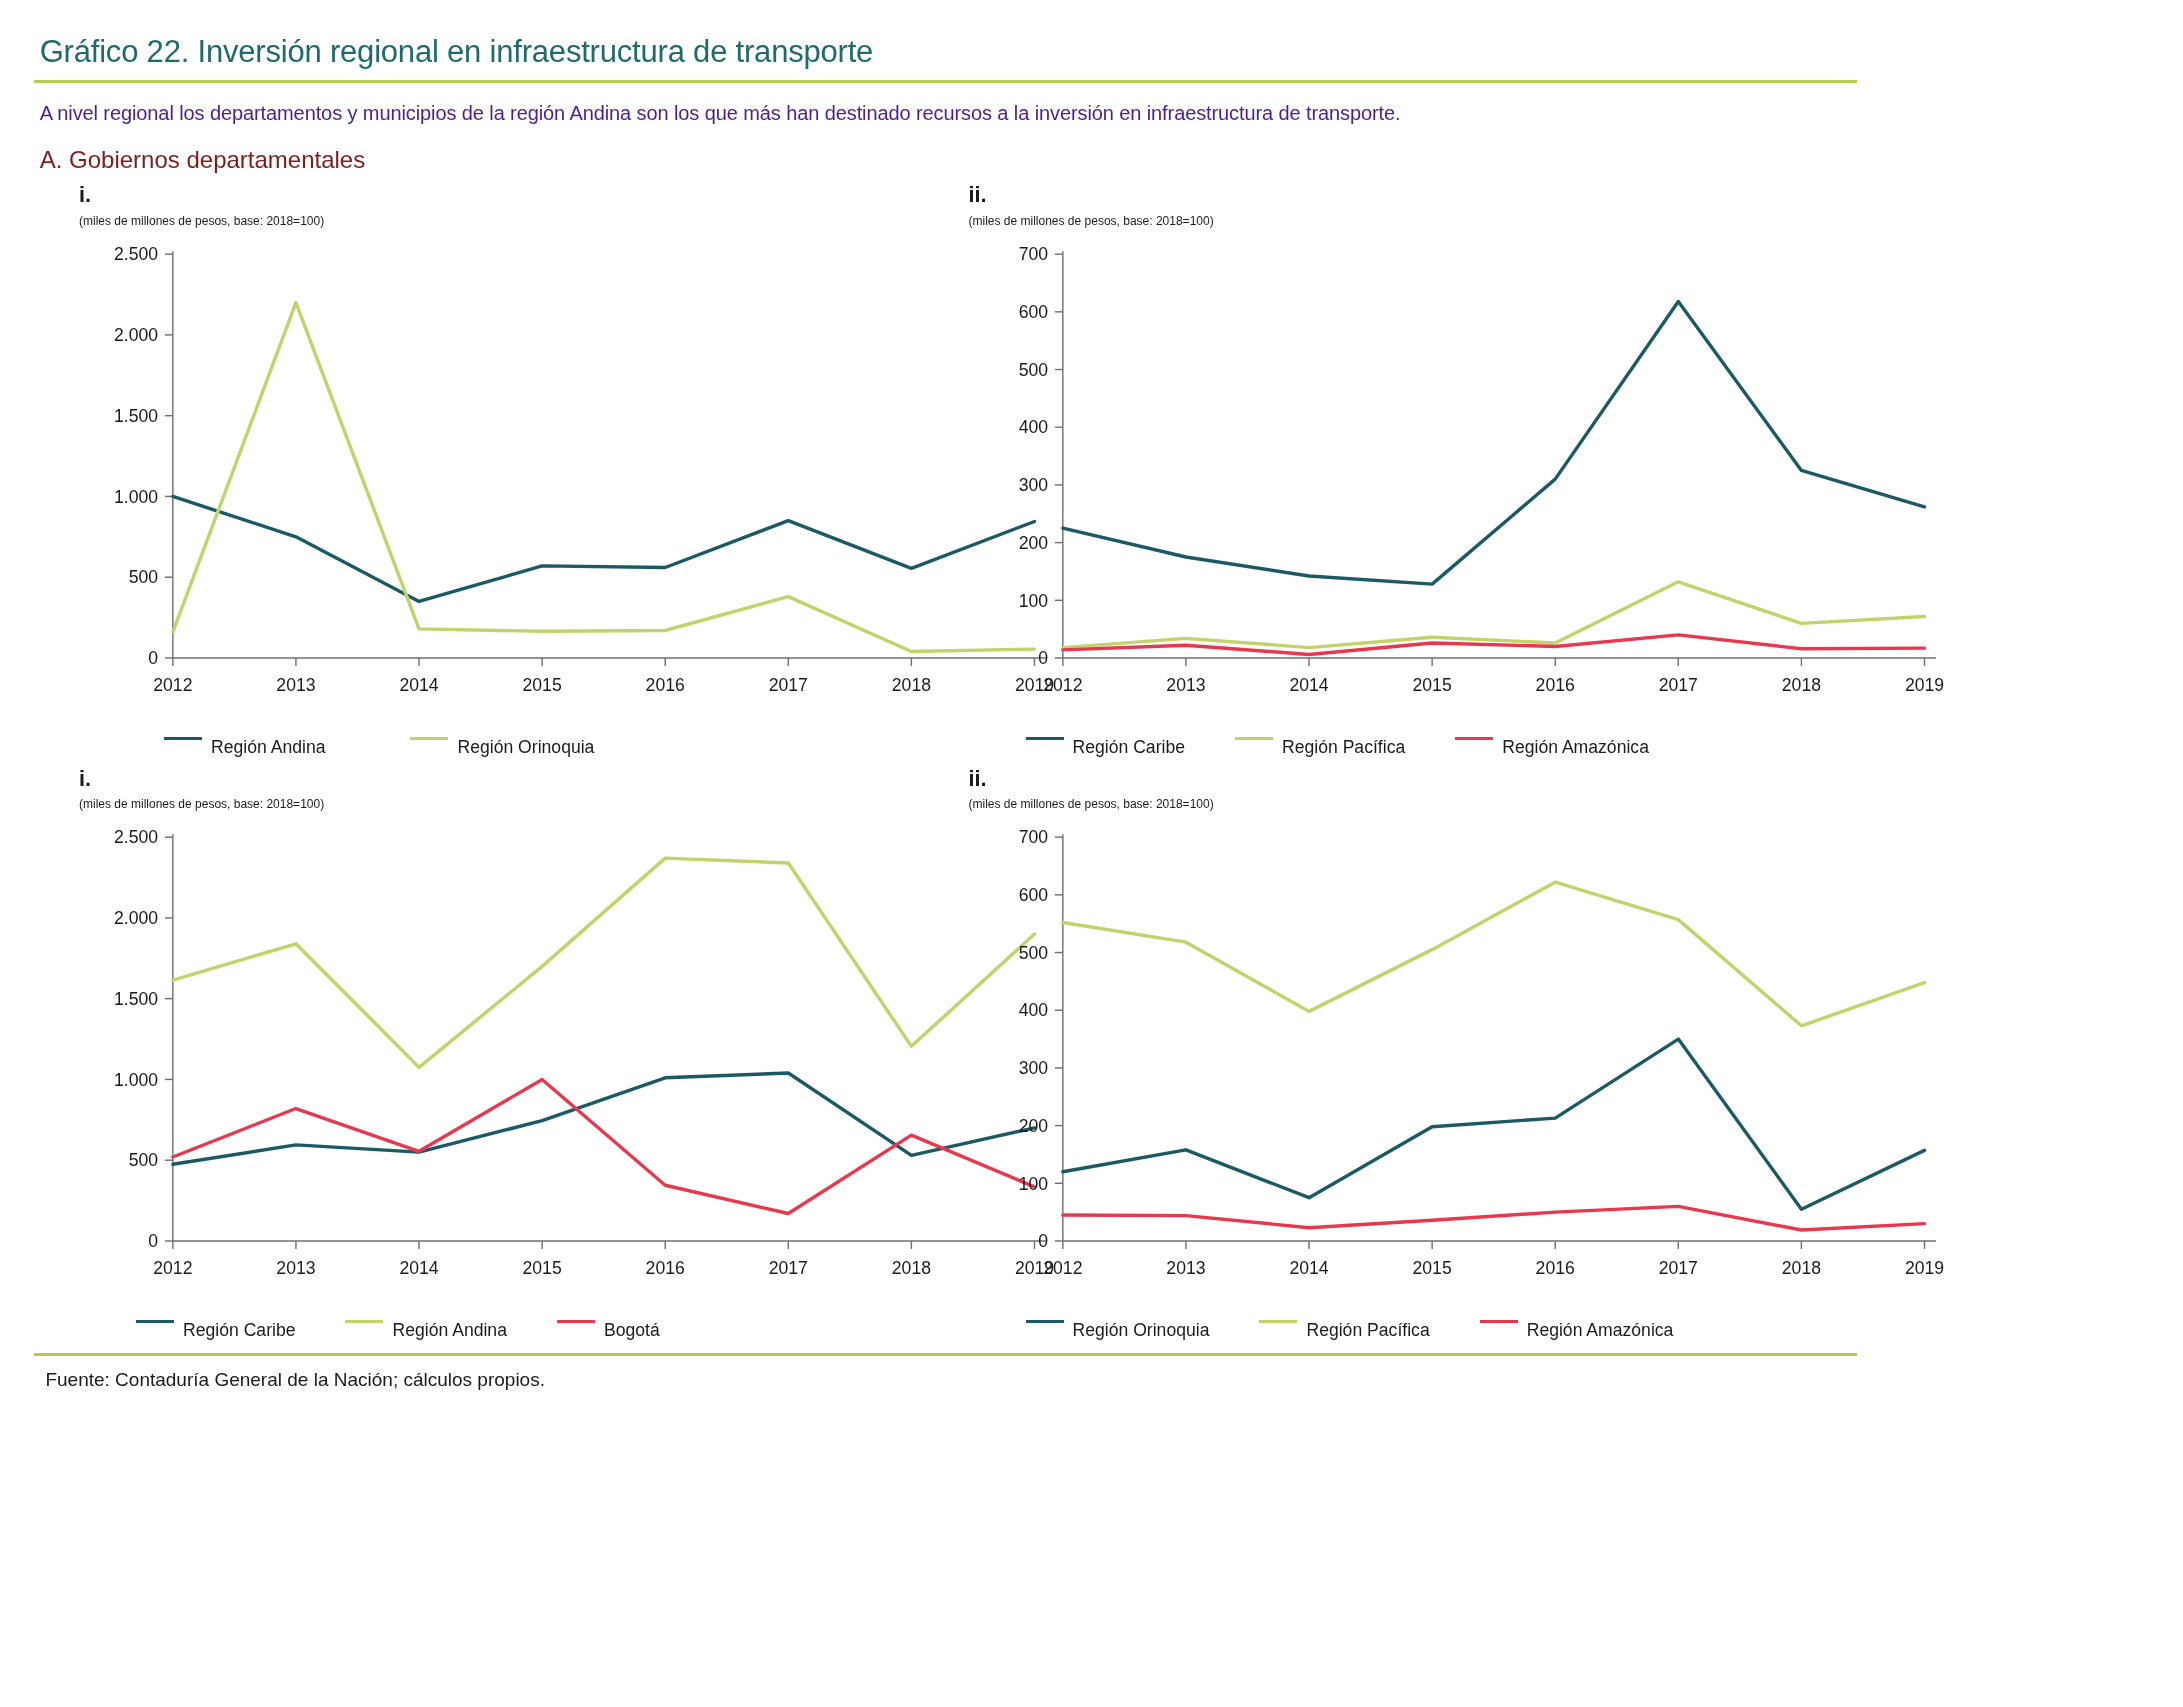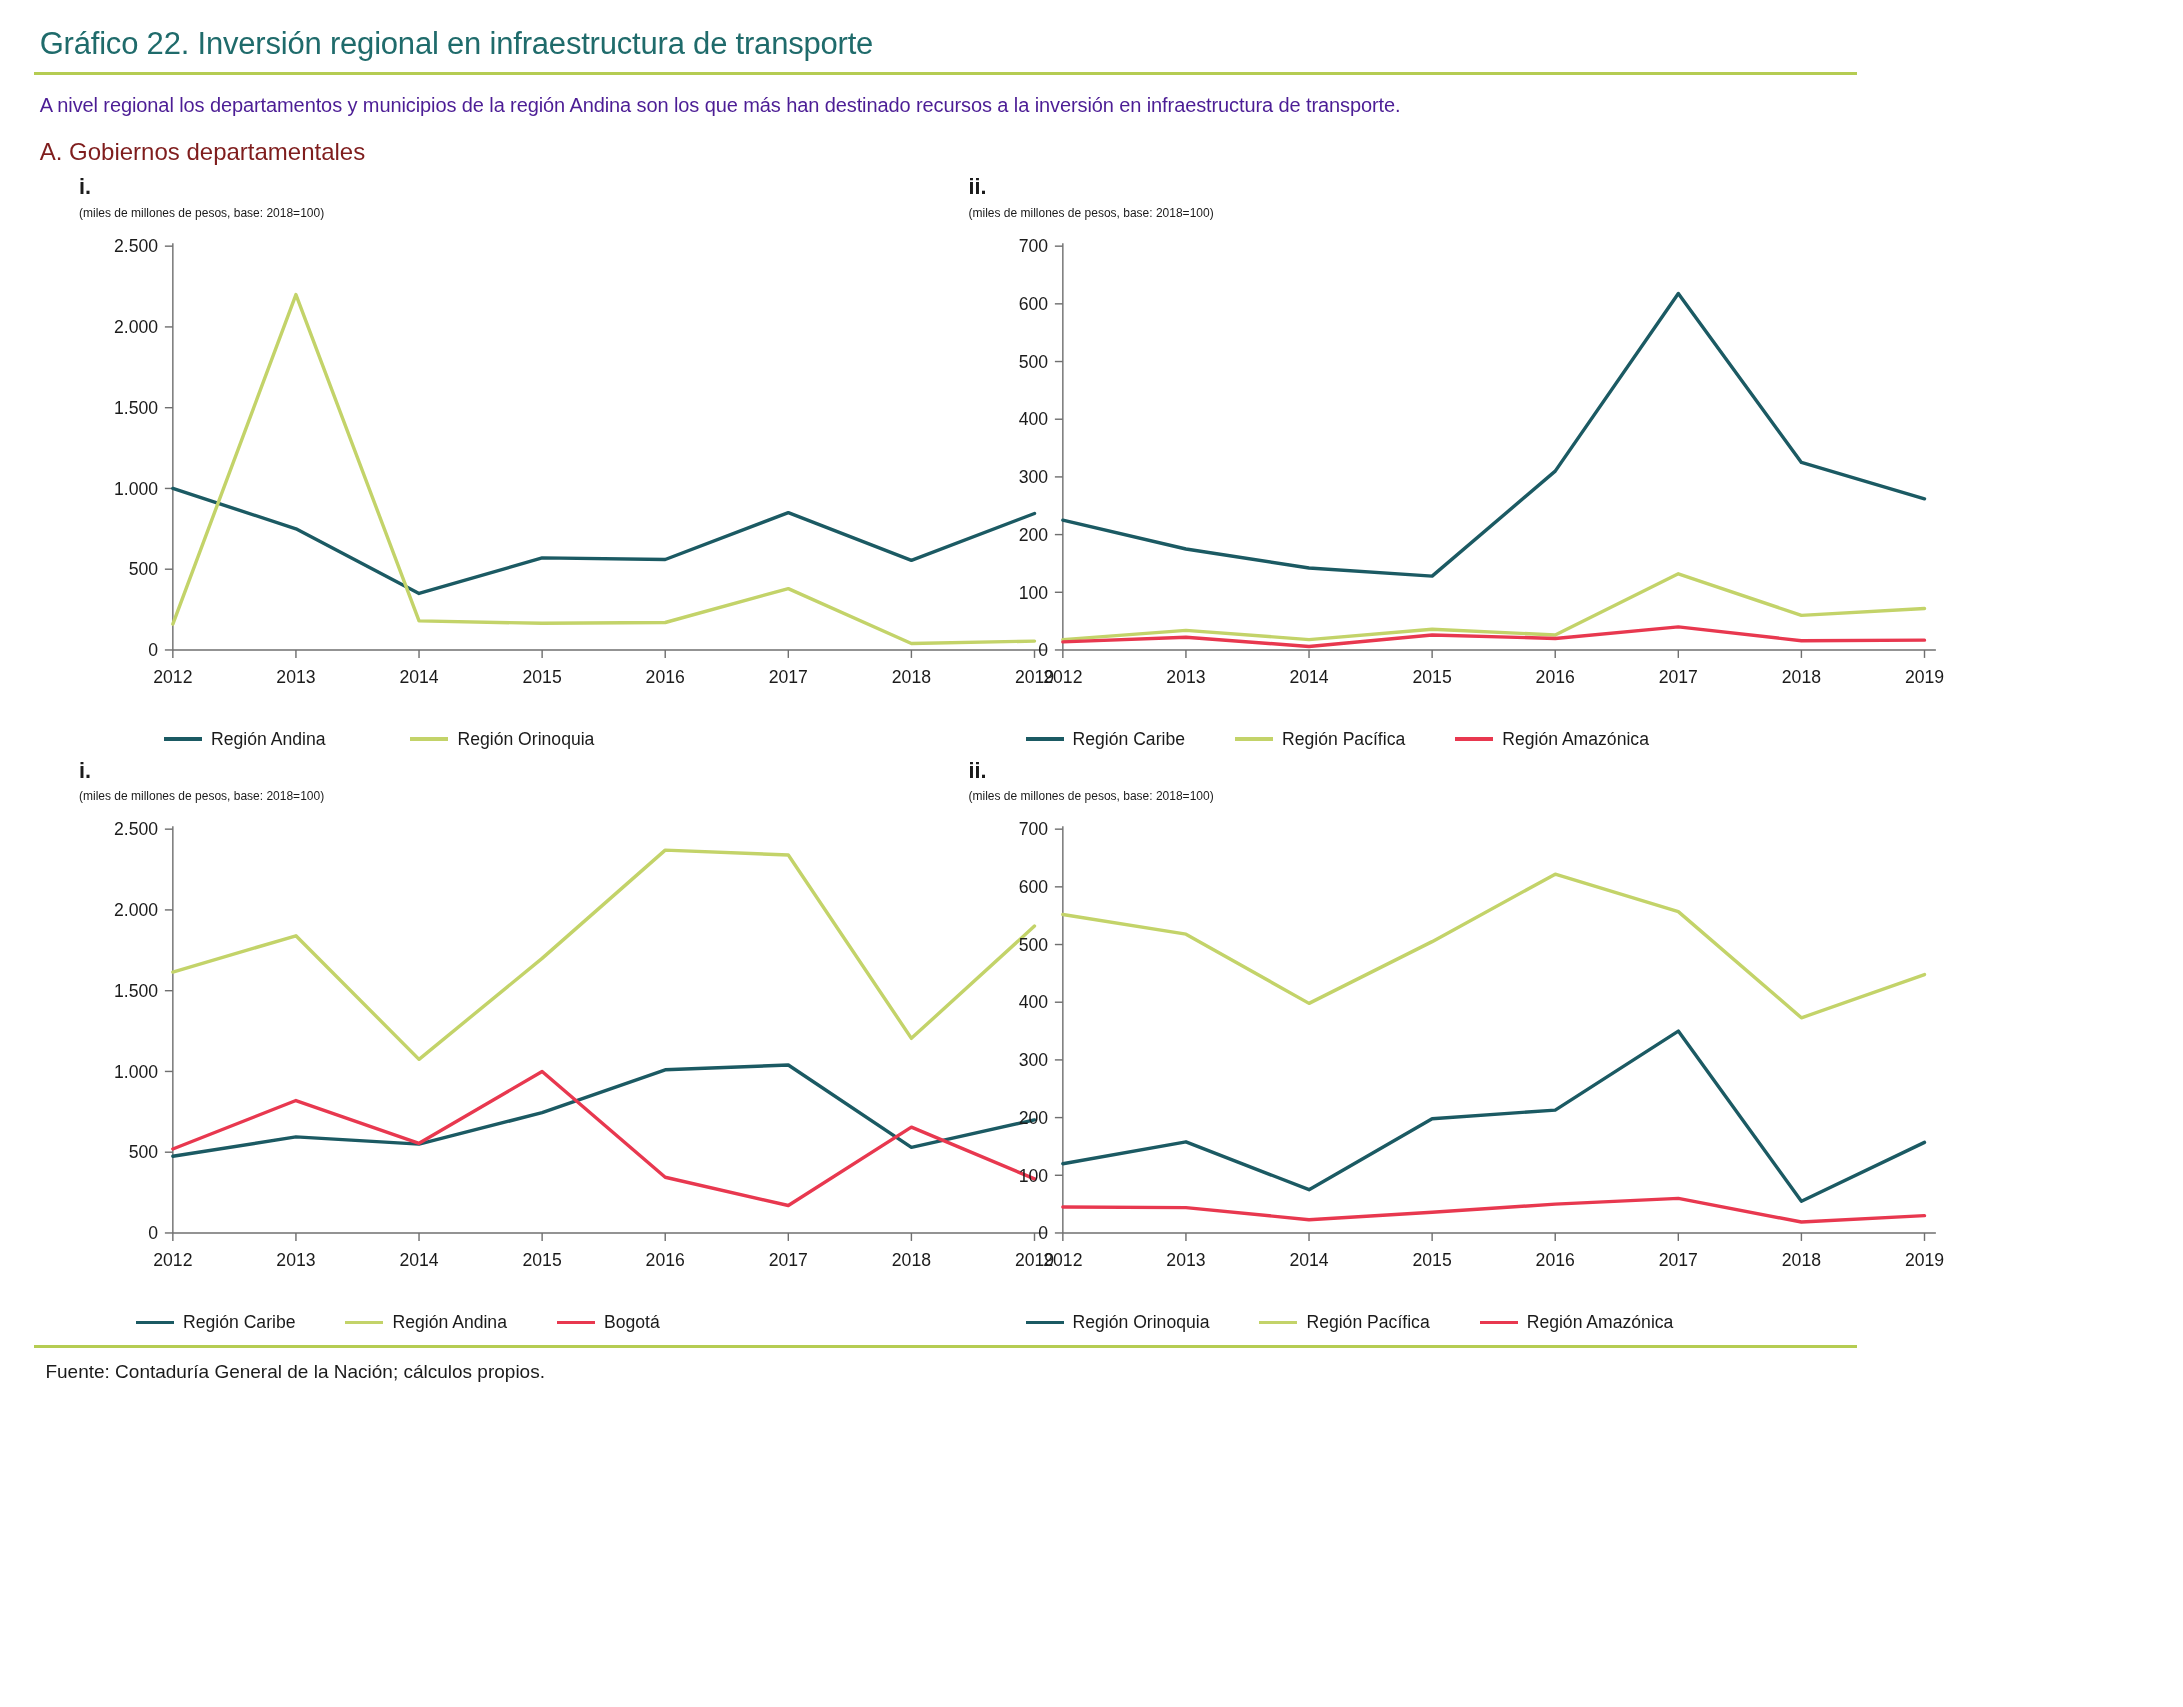--- a/index.html
+++ b/index.html
@@ -13,21 +13,21 @@
     font-family: "Liberation Sans", sans-serif;
     color: #1b1b1b;
     position: relative;
     overflow: hidden;
   }
   .page {
     position: relative;
     width: 1891px;
     height: 1707px;
     box-sizing: border-box;
-    padding: 4px 34px;
+    padding: 12px 34px;
   }
   .title {
     font-size: 31px;
     color: #1f6b6b;
     font-weight: 500;
     letter-spacing: -0.2px;
     padding-top: 21.6px;
     padding-left: 5.7px;
   }
   .title-rule {
@@ -81,21 +81,20 @@
     display: flex;
     align-items: center;
     margin-top: 4.5px;
     padding-left: 57px;
     gap: 50px;
     flex-wrap: nowrap;
   }
   .legend.narrow { padding-left: 85px; gap: 85px; }
   .legend-item {
     display: flex;
-    align-items: center;
     gap: 9px;
     font-size: 17.6px;
     color: #1b1b1b;
     white-space: nowrap;
   }
   .legend-swatch {
     width: 38px;
     height: 3.4px;
     display: inline-block;
   }

